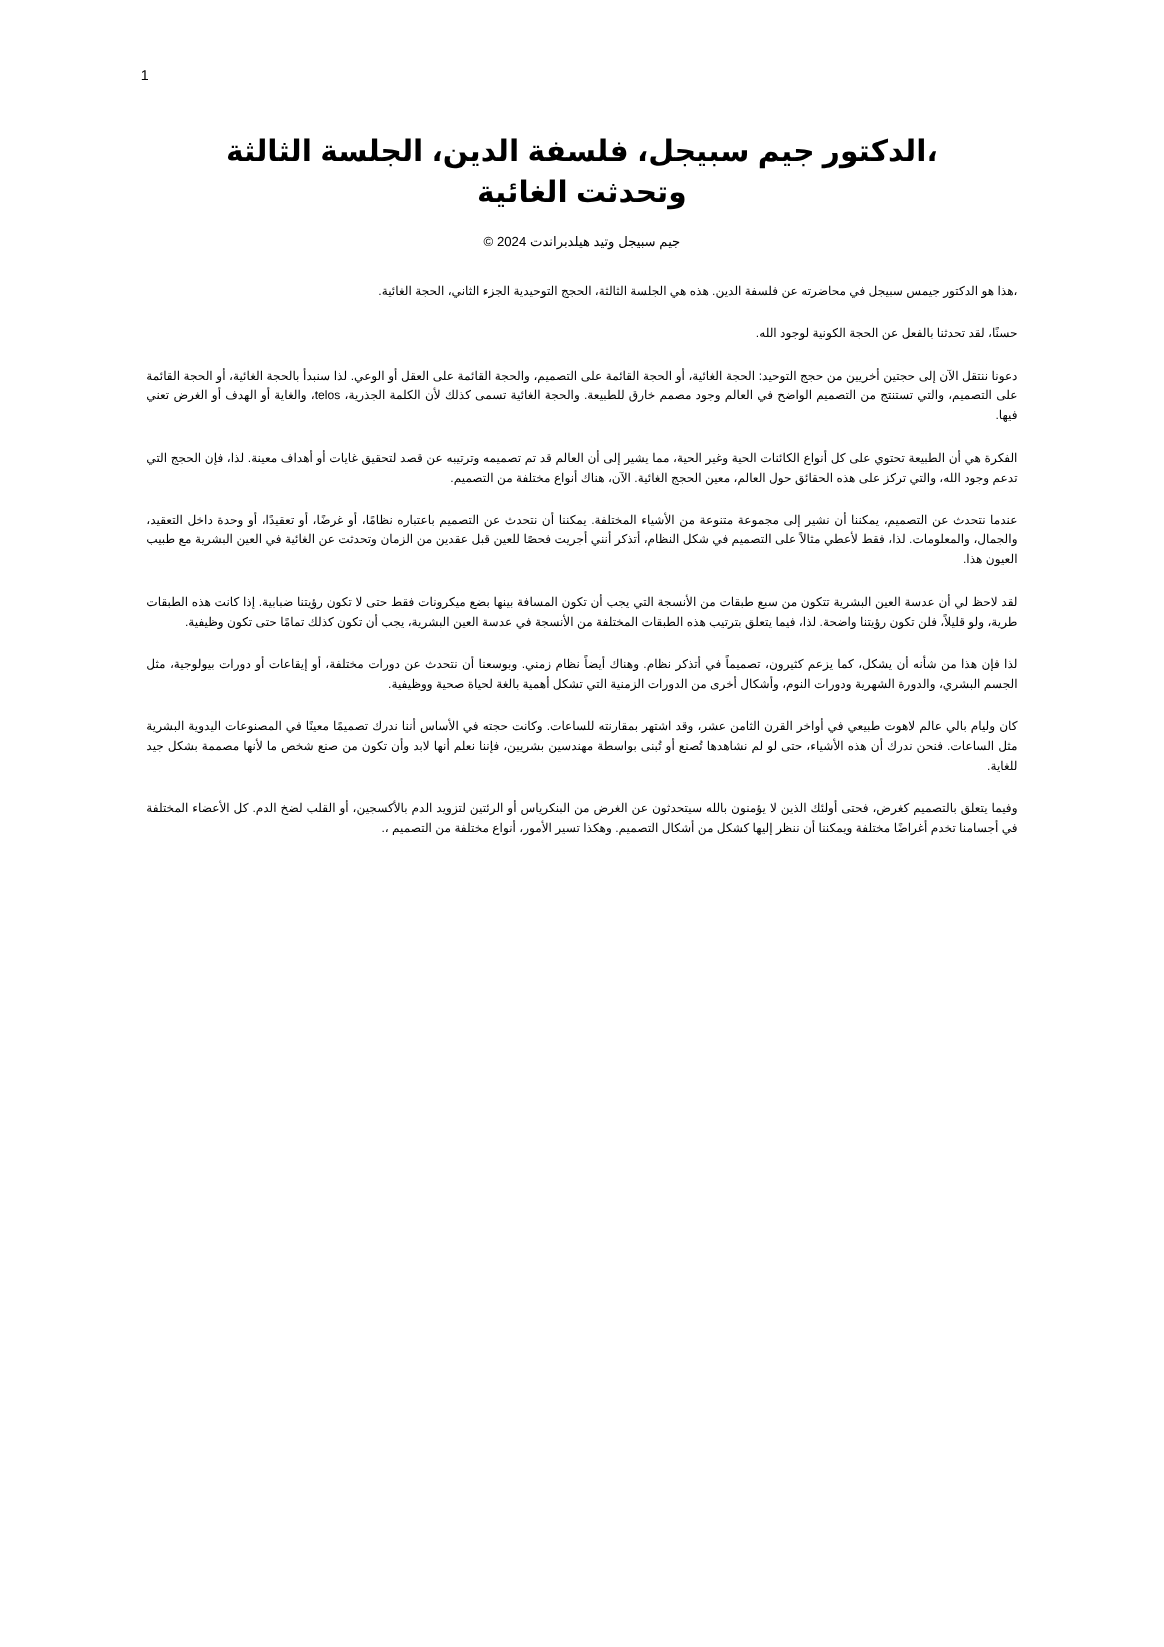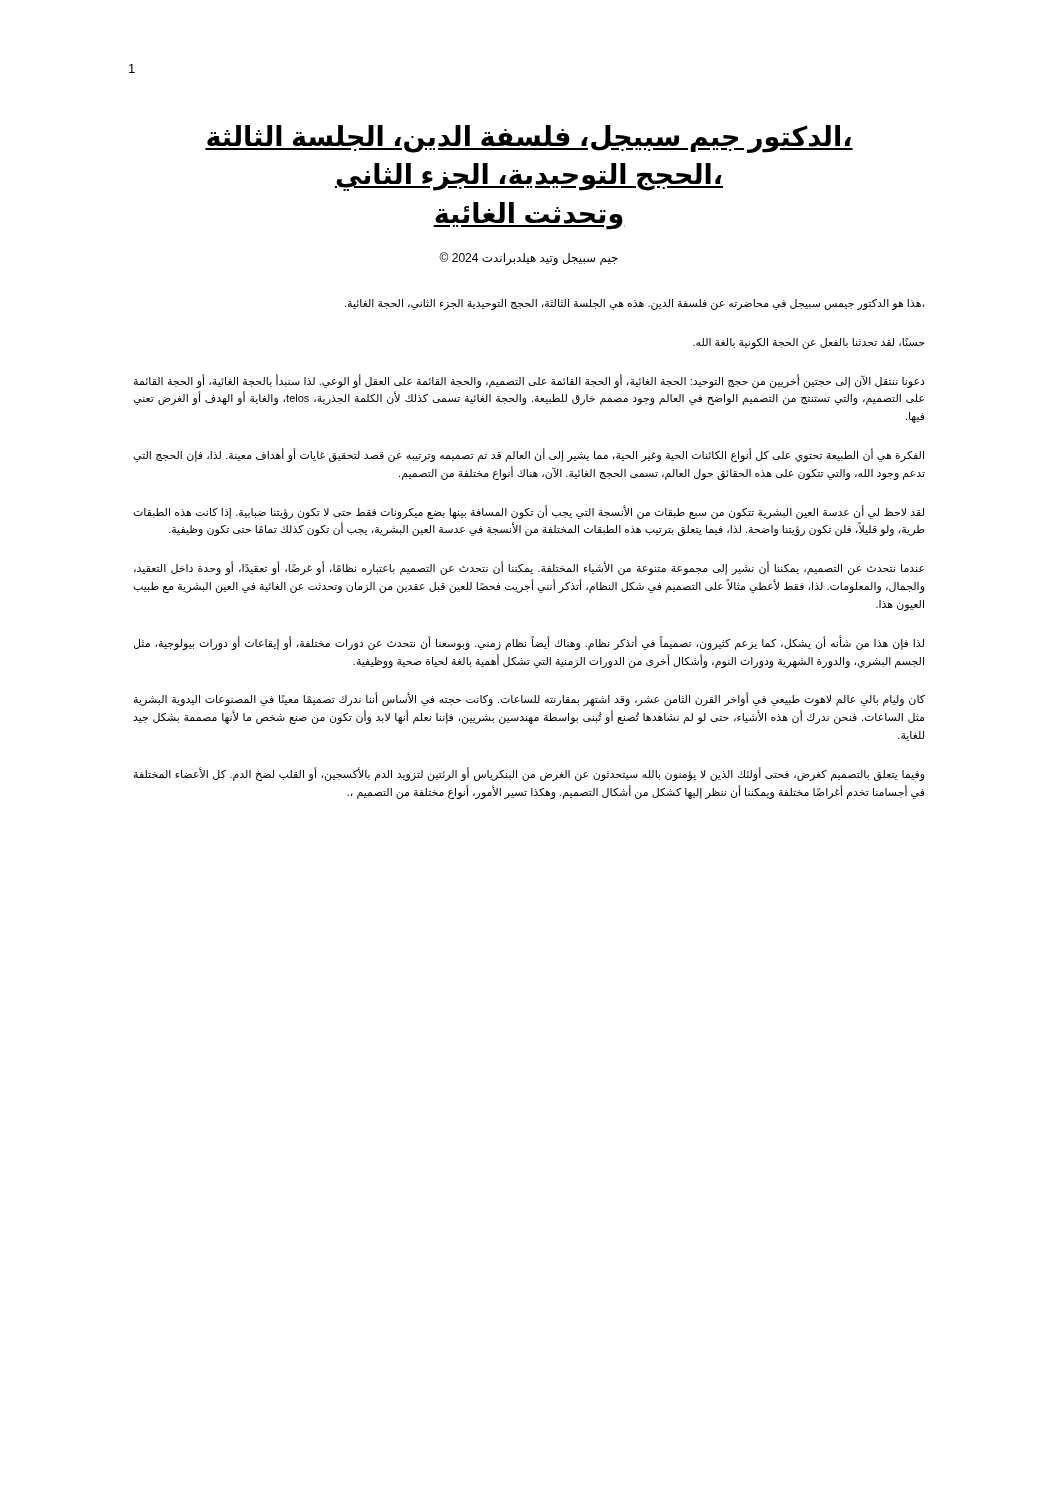--- a/index.html
+++ b/index.html
@@ -39,21 +39,20 @@
     left: 133px;
     width: 792px;
   }
   .doc-title {
     text-align: center;
     font-weight: bold;
     font-size: 27px;
     line-height: 1.42;
     margin: 0 0 0 0;
     direction: rtl;
-    text-decoration: underline;
   }
   .doc-title .line {
     display: block;
     white-space: nowrap;
   }
   .copyright {
     text-align: center;
     font-size: 12px;
     line-height: 1.5;
     margin-top: 16px;
@@ -80,32 +79,31 @@
 <body>
 
 <div class="page">
 
   <div class="page-number">1</div>
 
   <div class="content">
 
     <h1 class="doc-title">
       <span class="line">،الدكتور جيم سبيجل، فلسفة الدين، الجلسة الثالثة</span>
-      <span class="line">،الحجج التوحيدية، الجزء الثاني</span>
       <span class="line">وتحدثت الغائية</span>
     </h1>
 
     <p class="copyright">جيم سبيجل وتيد هيلدبراندت 2024 ©</p>
 
     <div class="body-block">
       <p class="para">،هذا هو الدكتور جيمس سبيجل في محاضرته عن فلسفة الدين. هذه هي الجلسة الثالثة، الحجج التوحيدية الجزء الثاني، الحجة الغائية.</p>
-      <p class="para">حسنًا، لقد تحدثنا بالفعل عن الحجة الكونية بالغة الله.</p>
+      <p class="para">حسنًا، لقد تحدثنا بالفعل عن الحجة الكونية لوجود الله.</p>
       <p class="para">دعونا ننتقل الآن إلى حجتين أخريين من حجج التوحيد: الحجة الغائية، أو الحجة القائمة على التصميم، والحجة القائمة على العقل أو الوعي. لذا سنبدأ بالحجة الغائية، أو الحجة القائمة على التصميم، والتي تستنتج من التصميم الواضح في العالم وجود مصمم خارق للطبيعة. والحجة الغائية تسمى كذلك لأن الكلمة الجذرية، telos، والغاية أو الهدف أو الغرض تعني فيها.</p>
-      <p class="para">الفكرة هي أن الطبيعة تحتوي على كل أنواع الكائنات الحية وغير الحية، مما يشير إلى أن العالم قد تم تصميمه وترتيبه عن قصد لتحقيق غايات أو أهداف معينة. لذا، فإن الحجج التي تدعم وجود الله، والتي تتكون على هذه الحقائق حول العالم، تسمى الحجج الغائية. الآن، هناك أنواع مختلفة من التصميم.</p>
+      <p class="para">الفكرة هي أن الطبيعة تحتوي على كل أنواع الكائنات الحية وغير الحية، مما يشير إلى أن العالم قد تم تصميمه وترتيبه عن قصد لتحقيق غايات أو أهداف معينة. لذا، فإن الحجج التي تدعم وجود الله، والتي تركز على هذه الحقائق حول العالم، معين الحجج الغائية. الآن، هناك أنواع مختلفة من التصميم.</p>
+      <p class="para">عندما نتحدث عن التصميم، يمكننا أن نشير إلى مجموعة متنوعة من الأشياء المختلفة. يمكننا أن نتحدث عن التصميم باعتباره نظامًا، أو غرضًا، أو تعقيدًا، أو وحدة داخل التعقيد، والجمال، والمعلومات. لذا، فقط لأعطي مثالاً على التصميم في شكل النظام، أتذكر أنني أجريت فحصًا للعين قبل عقدين من الزمان وتحدثت عن الغائية في العين البشرية مع طبيب العيون هذا.</p>
       <p class="para">لقد لاحظ لي أن عدسة العين البشرية تتكون من سبع طبقات من الأنسجة التي يجب أن تكون المسافة بينها بضع ميكرونات فقط حتى لا تكون رؤيتنا ضبابية. إذا كانت هذه الطبقات طرية، ولو قليلاً، فلن تكون رؤيتنا واضحة. لذا، فيما يتعلق بترتيب هذه الطبقات المختلفة من الأنسجة في عدسة العين البشرية، يجب أن تكون كذلك تمامًا حتى تكون وظيفية.</p>
-      <p class="para">عندما نتحدث عن التصميم، يمكننا أن نشير إلى مجموعة متنوعة من الأشياء المختلفة. يمكننا أن نتحدث عن التصميم باعتباره نظامًا، أو غرضًا، أو تعقيدًا، أو وحدة داخل التعقيد، والجمال، والمعلومات. لذا، فقط لأعطي مثالاً على التصميم في شكل النظام، أتذكر أنني أجريت فحصًا للعين قبل عقدين من الزمان وتحدثت عن الغائية في العين البشرية مع طبيب العيون هذا.</p>
       <p class="para">لذا فإن هذا من شأنه أن يشكل، كما يزعم كثيرون، تصميماً في أتذكر نظام. وهناك أيضاً نظام زمني. وبوسعنا أن نتحدث عن دورات مختلفة، أو إيقاعات أو دورات بيولوجية، مثل الجسم البشري، والدورة الشهرية ودورات النوم، وأشكال أخرى من الدورات الزمنية التي تشكل أهمية بالغة لحياة صحية ووظيفية.</p>
       <p class="para">كان وليام بالي عالم لاهوت طبيعي في أواخر القرن الثامن عشر، وقد اشتهر بمقارنته للساعات. وكانت حجته في الأساس أننا ندرك تصميمًا معينًا في المصنوعات اليدوية البشرية مثل الساعات. فنحن ندرك أن هذه الأشياء، حتى لو لم نشاهدها تُصنع أو تُبنى بواسطة مهندسين بشريين، فإننا نعلم أنها لابد وأن تكون من صنع شخص ما لأنها مصممة بشكل جيد للغاية.</p>
       <p class="para">وفيما يتعلق بالتصميم كغرض، فحتى أولئك الذين لا يؤمنون بالله سيتحدثون عن الغرض من البنكرياس أو الرئتين لتزويد الدم بالأكسجين، أو القلب لضخ الدم. كل الأعضاء المختلفة في أجسامنا تخدم أغراضًا مختلفة ويمكننا أن ننظر إليها كشكل من أشكال التصميم. وهكذا تسير الأمور، أنواع مختلفة من التصميم ،.</p>
     </div>
 
   </div>
 </div>
 
 </body></html>

